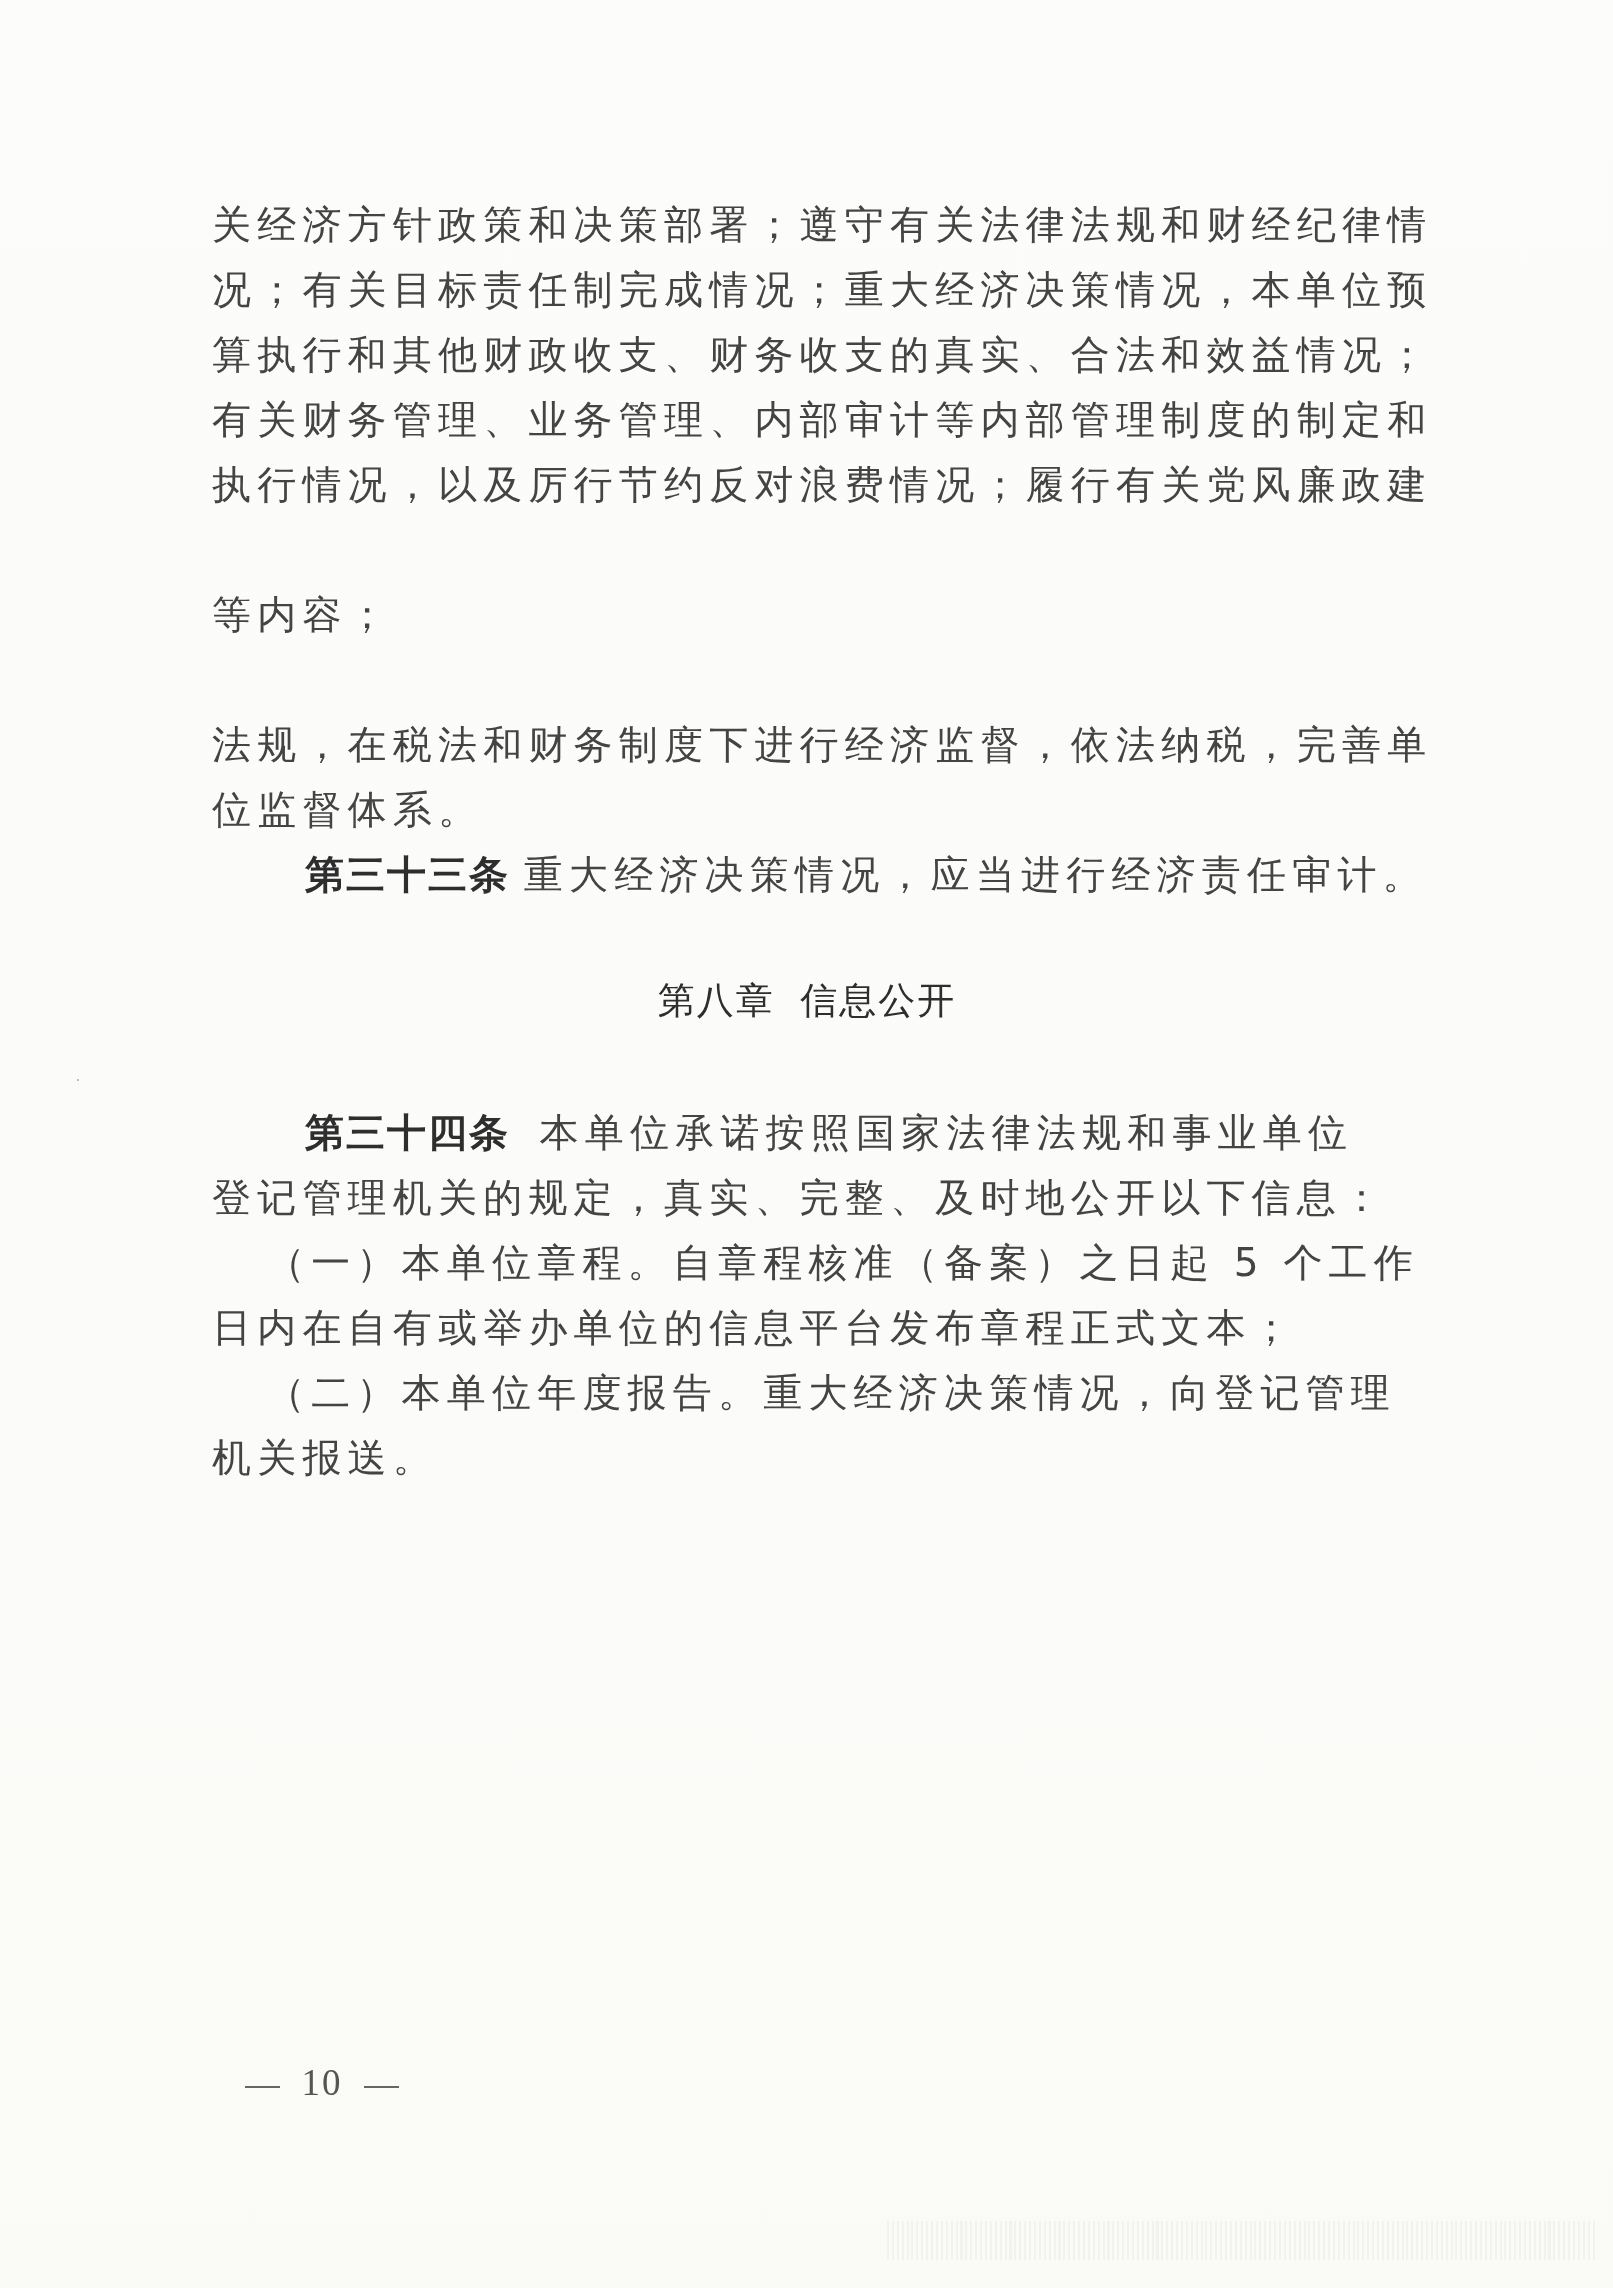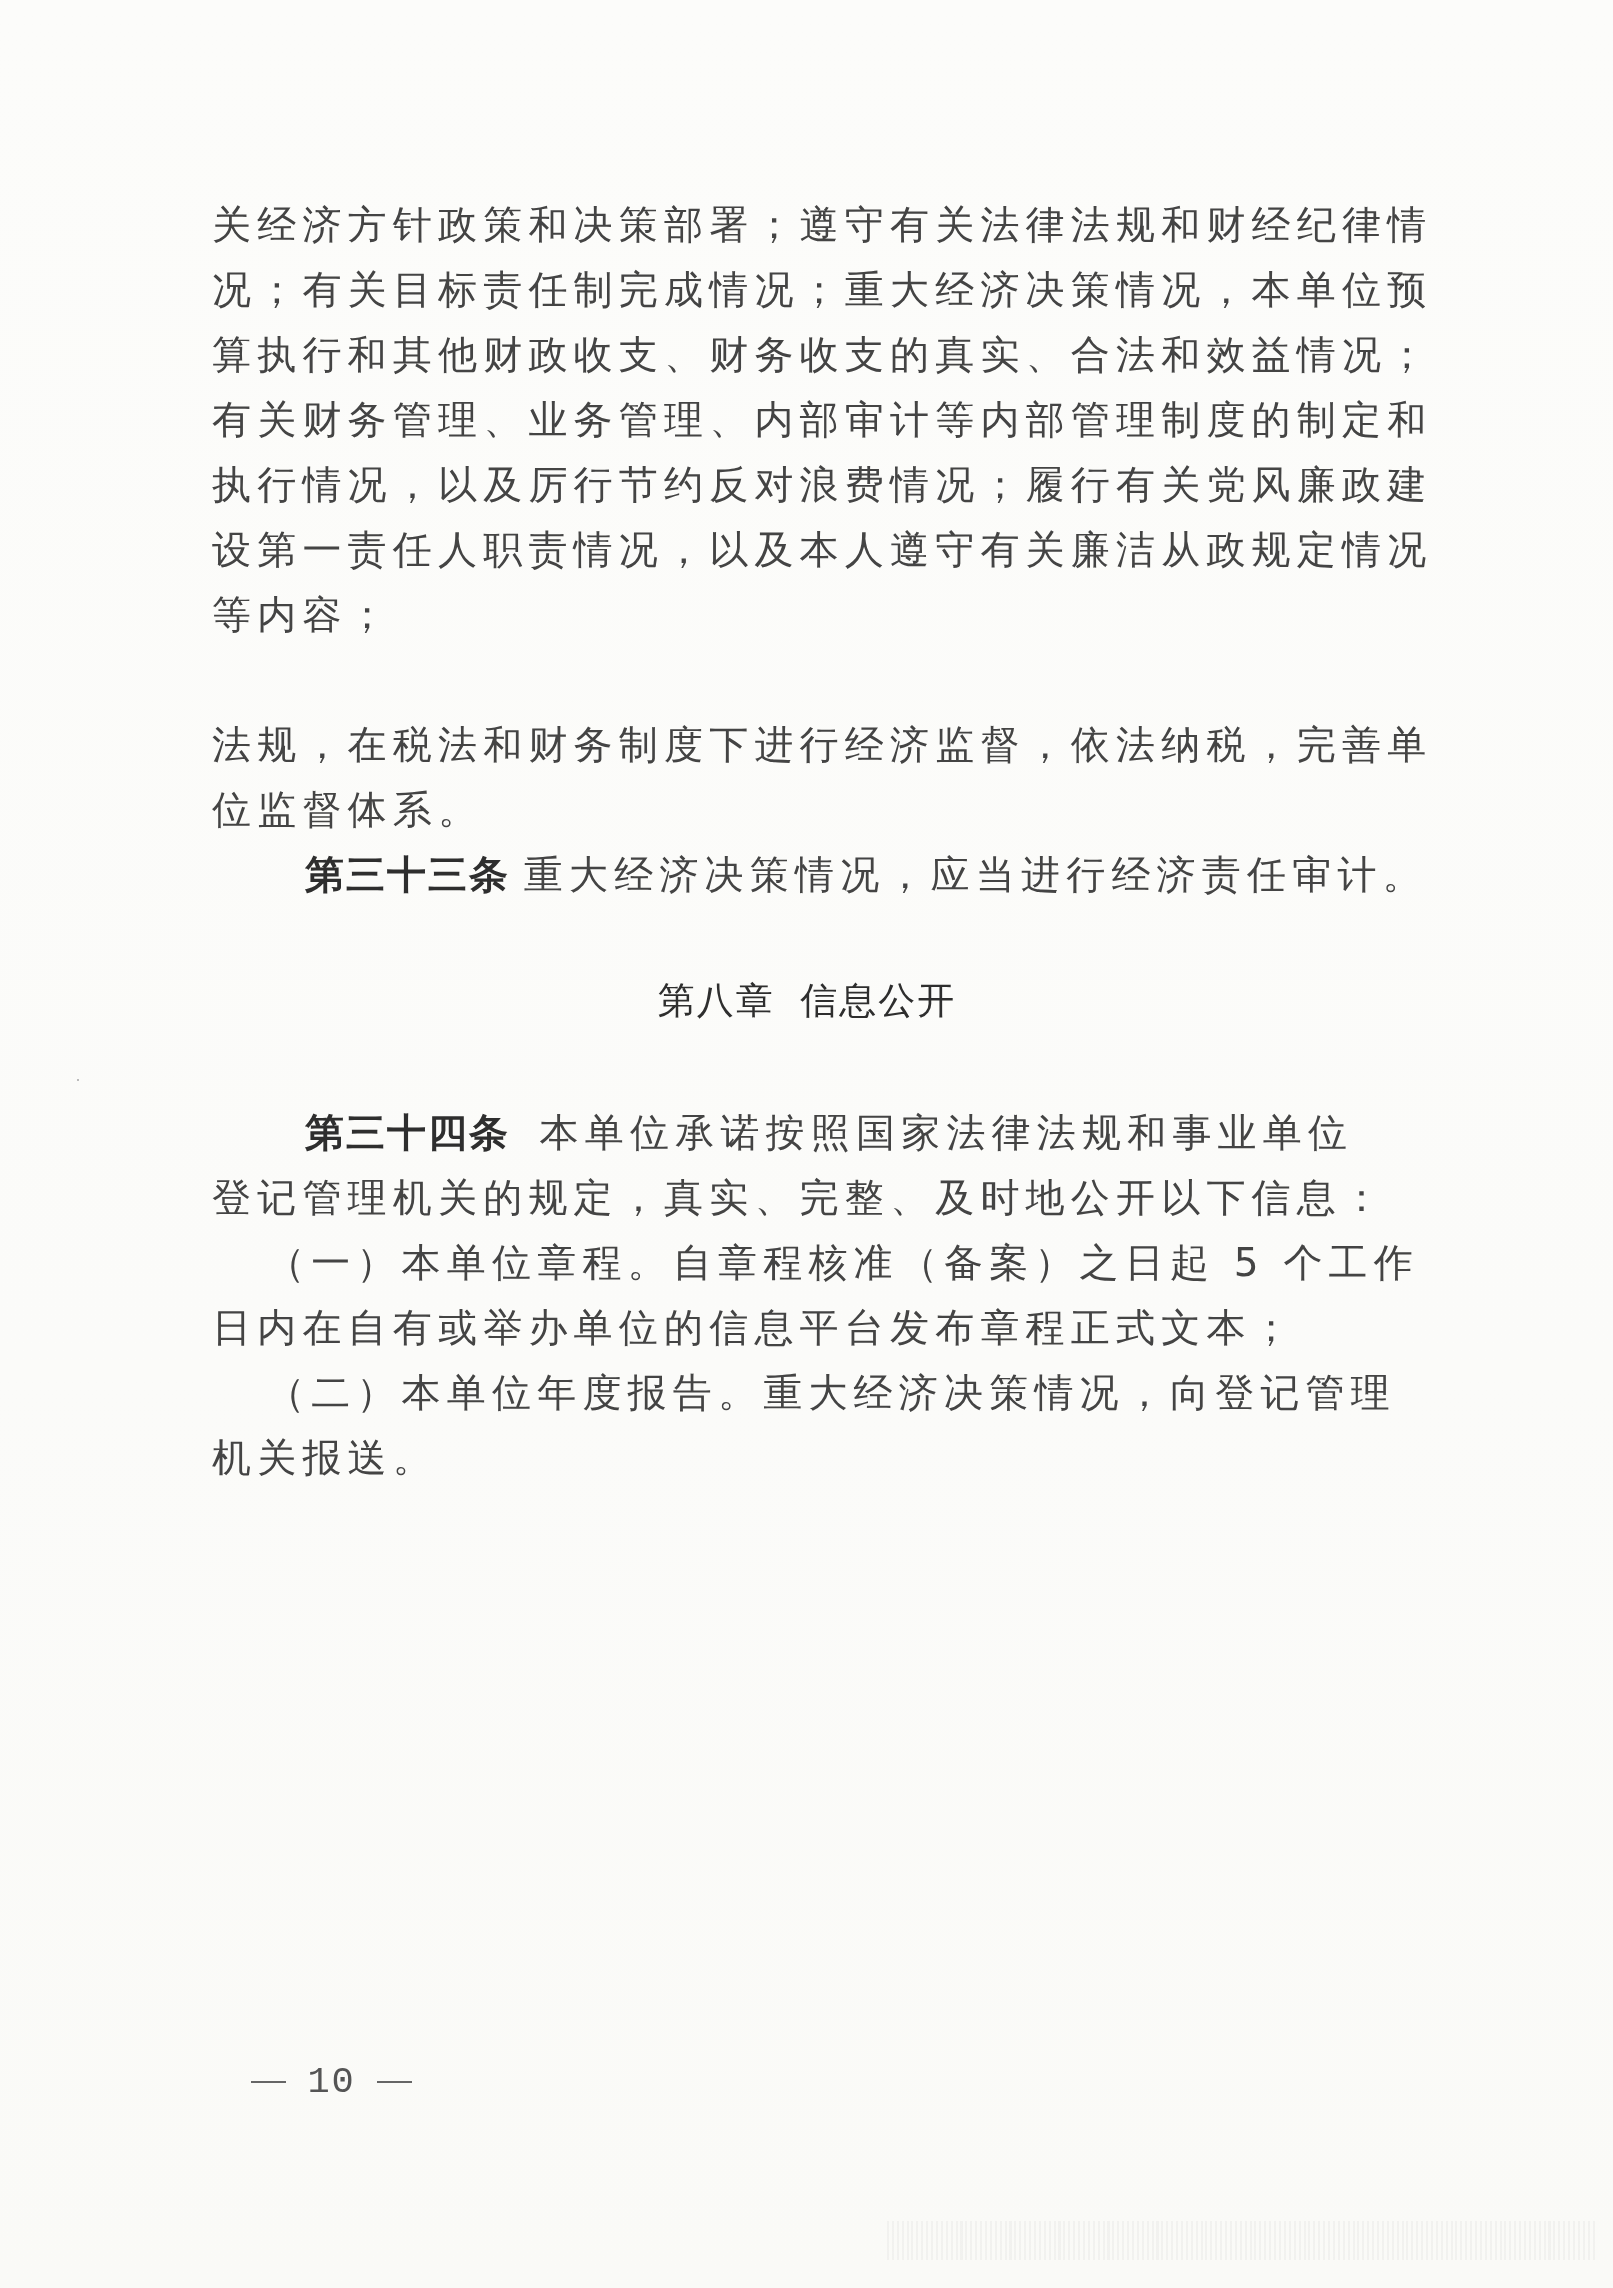--- a/index.html
+++ b/index.html
@@ -45,23 +45,23 @@
       width: 1614px;
       text-align: center;
       font-size: 37px;
       line-height: 51px;
       color: #2e2e2e;
       letter-spacing: 2px;
     }
     .chapter span + span { margin-left: 25.6px; }
     .page-number {
       position: absolute;
-      left: 229px;
+      left: 223px;
       top: 2061px;
-      font-family: Liberation Mono, monospace;
+      font-family: Liberation Serif, serif;
       font-size: 37px;
       color: #555;
       letter-spacing: 2px;
     }
     .page-number .dash {
       display: inline-block;
       width: 35px;
       height: 2px;
       background: #666;
       vertical-align: middle;
@@ -87,21 +87,20 @@
 </head>
 <body>
 
 <div class="page">
 
   <div class="line" style="top:199px">关经济方针政策和决策部署；遵守有关法律法规和财经纪律情</div>
   <div class="line" style="top:264px">况；有关目标责任制完成情况；重大经济决策情况，本单位预</div>
   <div class="line" style="top:329px">算执行和其他财政收支、财务收支的真实、合法和效益情况；</div>
   <div class="line" style="top:394px">有关财务管理、业务管理、内部审计等内部管理制度的制定和</div>
   <div class="line" style="top:459px">执行情况，以及厉行节约反对浪费情况；履行有关党风廉政建</div>
-  <div class="line" style="top:524px">设第一责任人职责情况，以及本人遵守有关廉洁从政规定情况</div>
   <div class="line" style="top:589px">等内容；</div>
 
   <div class="line" style="top:719px">法规，在税法和财务制度下进行经济监督，依法纳税，完善单</div>
   <div class="line" style="top:784px">位监督体系。</div>
 
   <div class="line" style="top:849px; left:305px;">
     <span class="bold-lead">第三十三条</span><span>重大经济决策情况，应当进行经济责任审计。</span>
   </div>
 
   <div class="chapter" style="top:975px">

